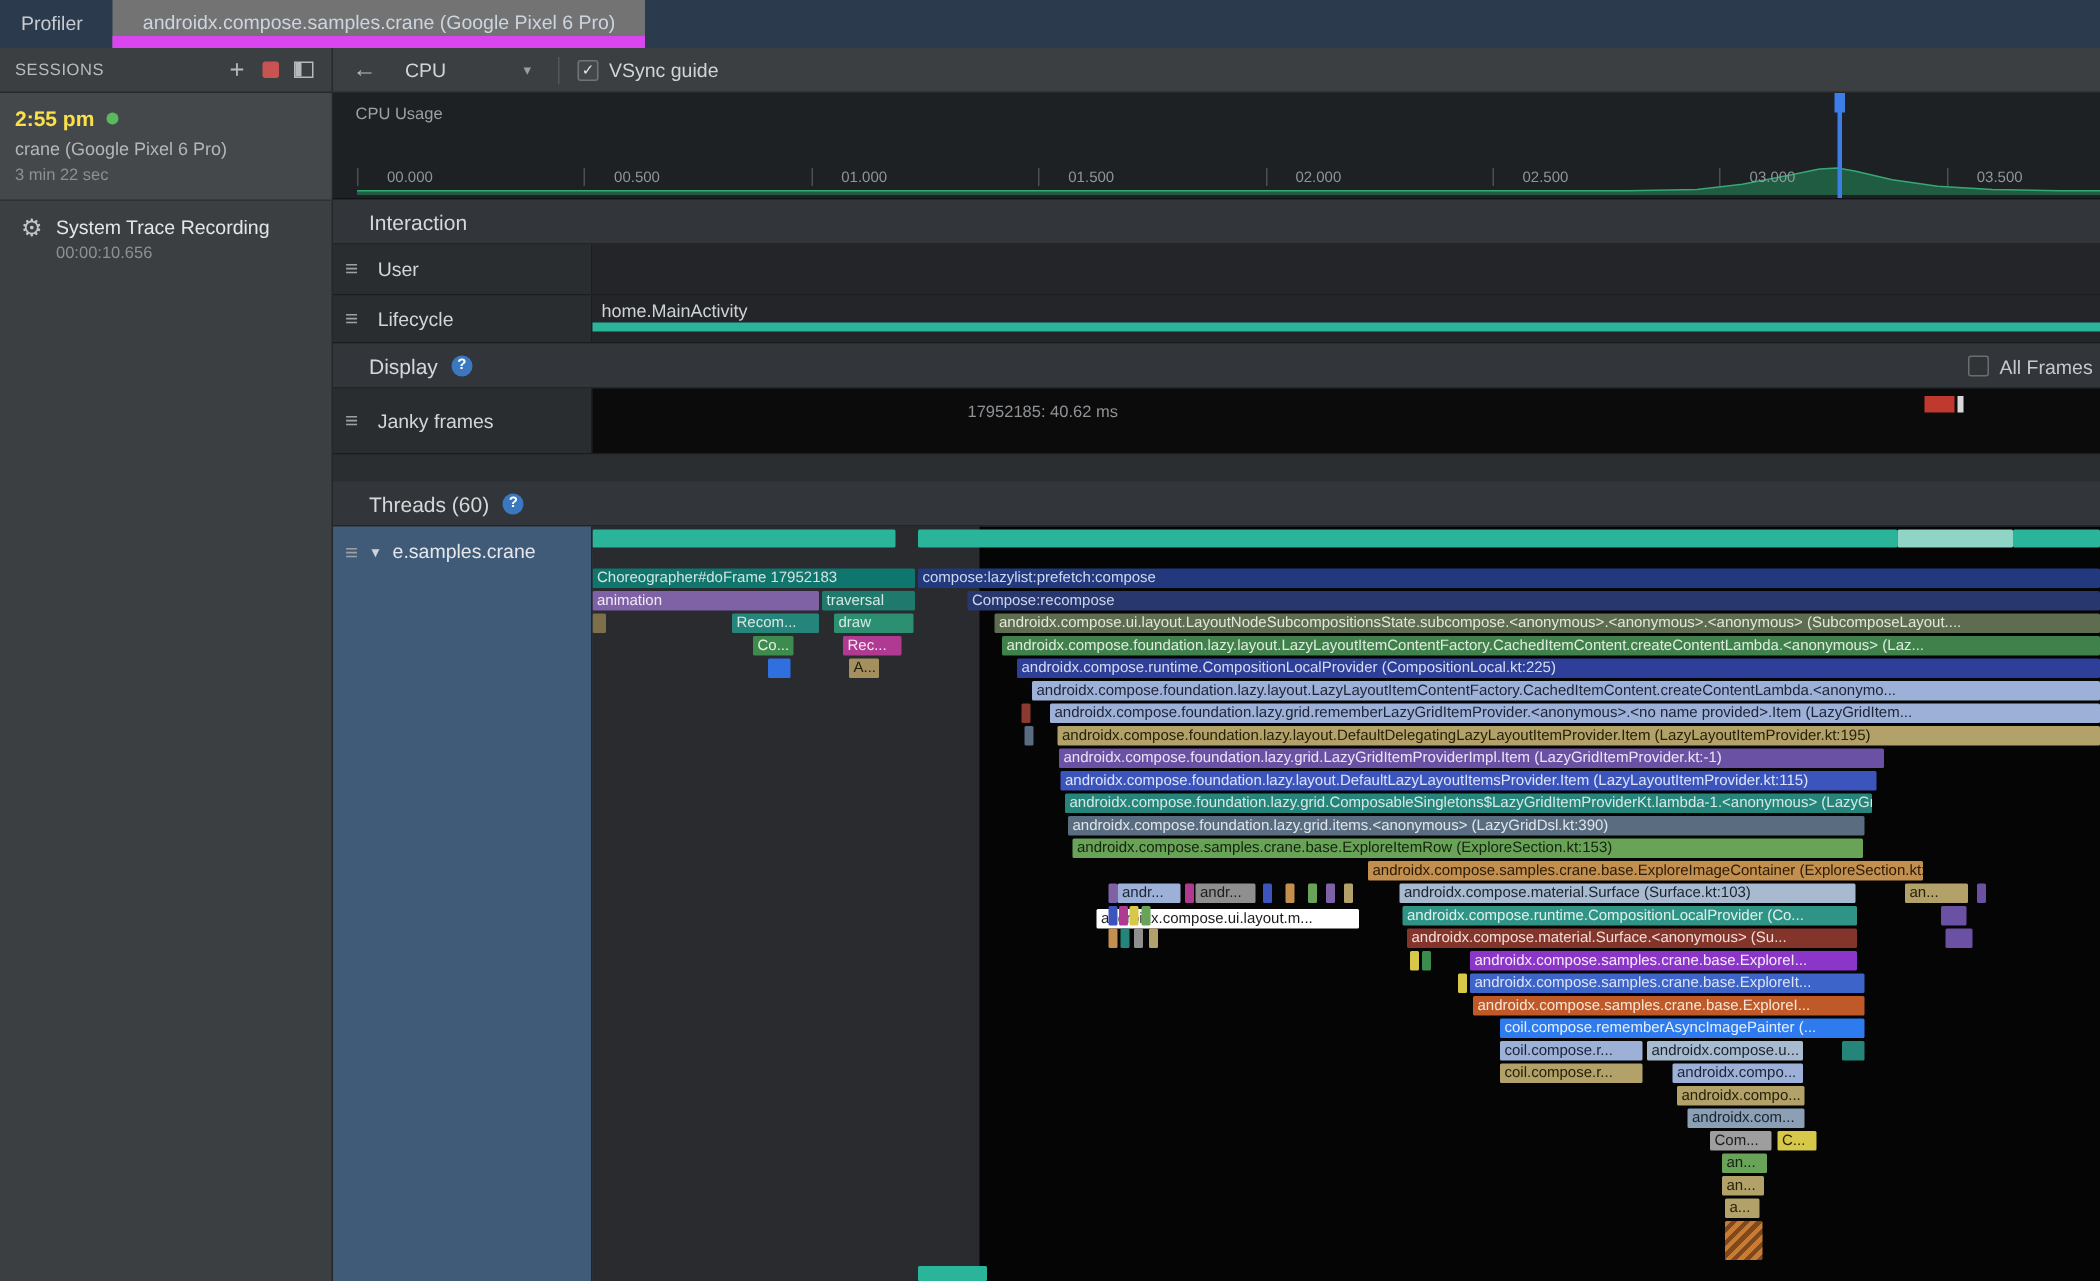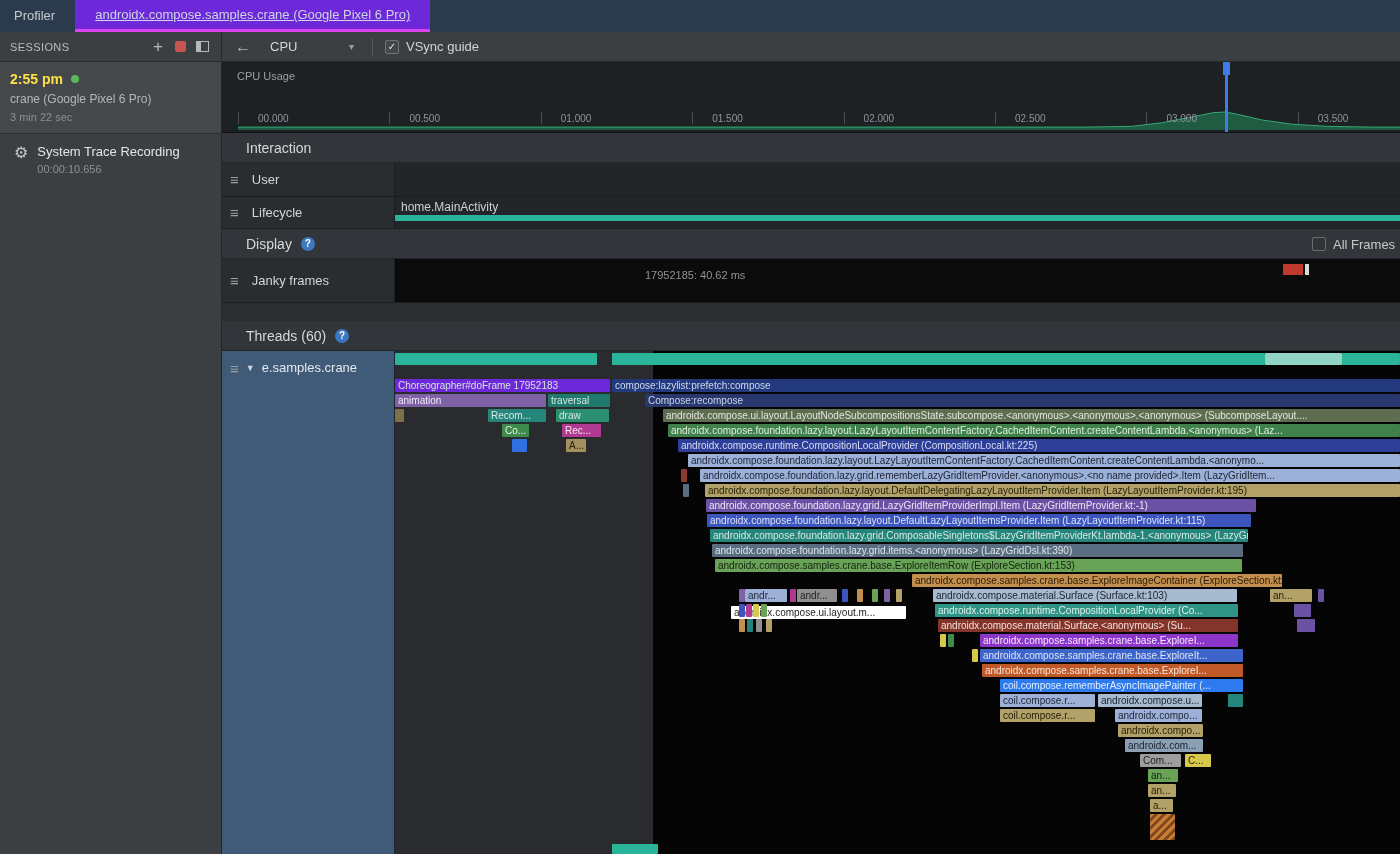--- a/index.html
+++ b/index.html
@@ -3,21 +3,21 @@
 <meta charset="utf-8">
 <style>
   *{margin:0;padding:0;box-sizing:border-box;}
   html,body{background:#1e1e1e;}
   body{font-family:"Liberation Sans",sans-serif;}
   .screen{position:relative;width:1400px;height:854px;overflow:hidden;background:#2b2e31;}
 
   
   .titlebar{position:absolute;left:0;top:0;width:100%;height:32px;background:#2b3a4d;display:flex;align-items:stretch;}
   .app-label{line-height:32px;padding:0 14px;color:#c7ccd1;font-size:13px;}
-  .session-tab{position:relative;margin-left:6px;padding:0 20px;background:#6d28d9;color:#ccd6e0;font-size:13px;line-height:29px;border-bottom:3px solid #d946ef;white-space:nowrap;text-decoration:underline;}
+  .session-tab{position:relative;margin-left:6px;padding:0 20px;background:#737373;color:#ccd6e0;font-size:13px;line-height:29px;border-bottom:8px solid #d946ef;white-space:nowrap;}
 
   
   .toolbar{position:absolute;top:32px;left:0;width:100%;height:30px;background:#3c3f41;border-bottom:1px solid #26282a;display:flex;}
   .sessions-toolbar{width:222px;display:flex;align-items:center;padding:0 8px 0 10px;border-right:1px solid #28292b;}
   .sessions-label{font-size:11px;color:#b9bcbe;letter-spacing:.4px;}
   .spacer{flex:1;}
   .tb-icon{display:inline-flex;align-items:center;justify-content:center;width:22px;height:22px;color:#b6b9bb;font-size:17px;cursor:default;}
   .stop-square{width:11px;height:11px;background:#c75450;border-radius:2px;display:inline-block;}
   .pane-shape{width:13px;height:11px;border:1px solid #b6b9bb;display:inline-block;position:relative;}
   .pane-shape::before{content:"";position:absolute;left:0;top:0;bottom:0;width:4px;background:#b6b9bb;}
@@ -236,21 +236,21 @@
         <span class="burger">≡</span>
         <span class="disclosure">▼</span>
         <span>e.samples.crane</span>
       </div>
       <div class="flame" id="flame">
         <div class="flame-black"></div>
       <div class="fspan" style="left: 0px; top: 2px; width: 202px; height: 12px; background: rgb(42, 180, 153);"></div>
           <div class="fspan" style="left: 217px; top: 2px; width: 653px; height: 12px; background: rgb(42, 180, 153);"></div>
           <div class="fspan" style="left: 870px; top: 2px; width: 77px; height: 12px; background: rgb(144, 212, 198);"></div>
           <div class="fspan" style="left: 947px; top: 2px; width: 58px; height: 12px; background: rgb(42, 180, 153);"></div>
-          <div class="fspan" style="left: 0px; top: 28px; width: 215px; height: 13px; background: #6d28d9; color: rgb(214, 226, 224);">Choreographer#doFrame 17952183</div>
+          <div class="fspan" style="left: 0px; top: 28px; width: 215px; height: 13px; background: #0f766e; color: rgb(214, 226, 224);">Choreographer#doFrame 17952183</div>
           <div class="fspan" style="left: 217px; top: 28px; width: 788px; height: 13px; background: rgb(34, 58, 125); color: rgb(207, 215, 239);">compose:lazylist:prefetch:compose</div>
           <div class="fspan" style="left: 0px; top: 43px; width: 151px; height: 13px; background: rgb(127, 98, 165); color: rgb(239, 233, 246);">animation</div>
           <div class="fspan" style="left: 153px; top: 43px; width: 62px; height: 13px; background: rgb(31, 122, 109); color: rgb(213, 232, 229);">traversal</div>
           <div class="fspan" style="left: 250px; top: 43px; width: 755px; height: 13px; background: rgb(40, 56, 111); color: rgb(204, 212, 234);">Compose:recompose</div>
           <div class="fspan" style="left: 0px; top: 58px; width: 9px; height: 13px; background: rgb(125, 111, 74);"></div>
           <div class="fspan" style="left: 93px; top: 58px; width: 58px; height: 13px; background: rgb(38, 133, 122); color: rgb(213, 232, 229);">Recom...</div>
           <div class="fspan" style="left: 161px; top: 58px; width: 53px; height: 13px; background: rgb(44, 143, 114); color: rgb(213, 232, 229);">draw</div>
           <div class="fspan" style="left: 268px; top: 58px; width: 737px; height: 13px; background: rgb(94, 109, 80); color: rgb(227, 231, 219);">androidx.compose.ui.layout.LayoutNodeSubcompositionsState.subcompose.&lt;anonymous&gt;.&lt;anonymous&gt;.&lt;anonymous&gt; (SubcomposeLayout....</div>
           <div class="fspan" style="left: 107px; top: 73px; width: 27px; height: 13px; background: rgb(61, 140, 78); color: rgb(228, 240, 229);">Co...</div>
           <div class="fspan" style="left: 167px; top: 73px; width: 39px; height: 13px; background: rgb(176, 58, 146); color: rgb(248, 230, 242);">Rec...</div>

